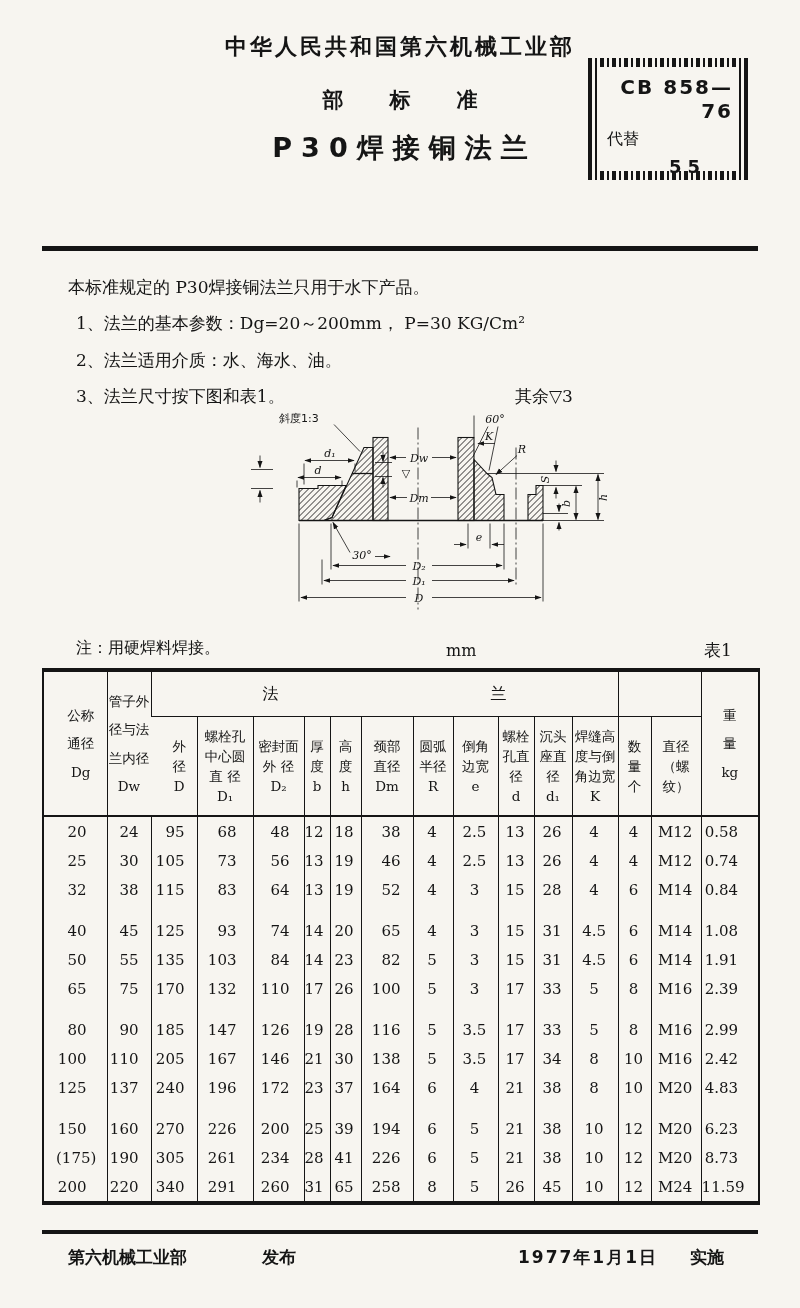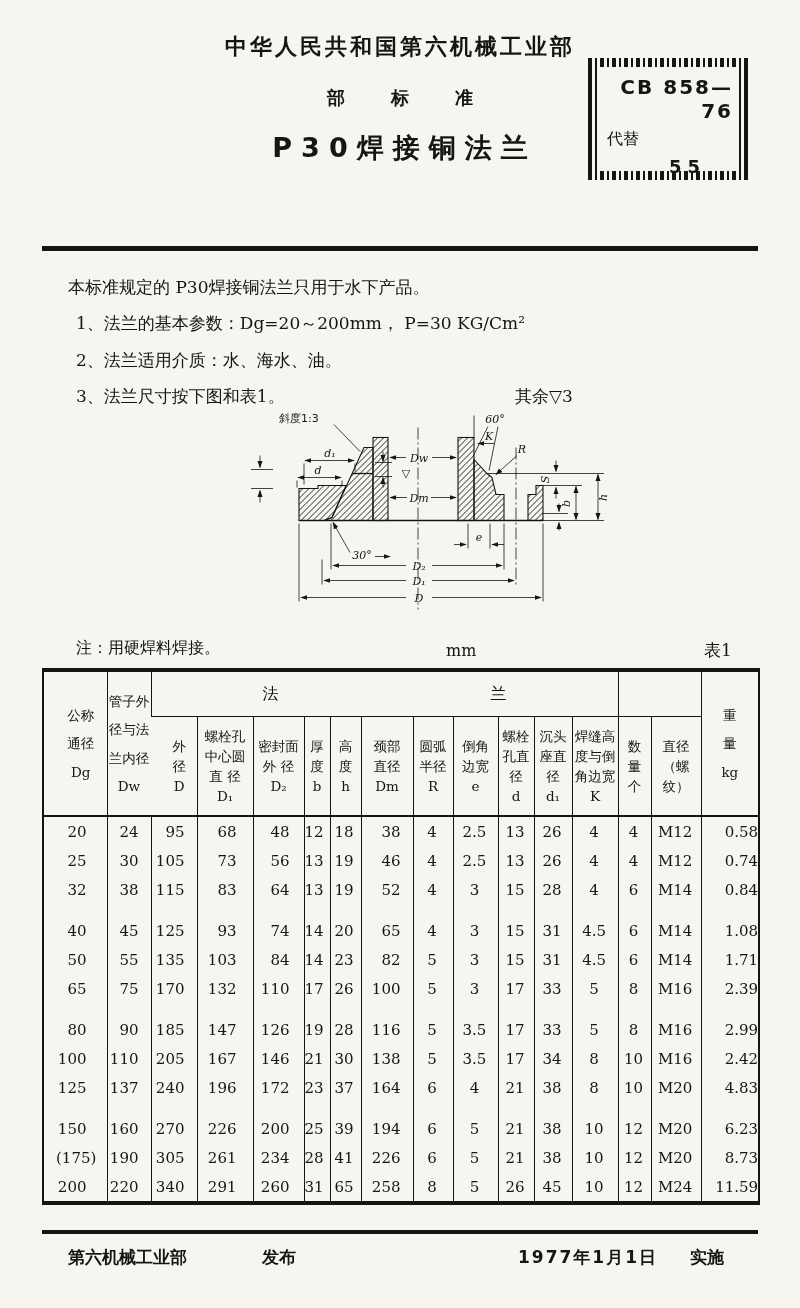--- a/index.html
+++ b/index.html
@@ -2,21 +2,21 @@
 <html><head>
 <meta charset="utf-8">
 <style>
   html,body{margin:0;padding:0;}
   body{width:800px;height:1308px;position:relative;background:#f7f5f0;color:#151515;
        font-family:"DejaVu Serif","Liberation Serif",serif;overflow:hidden;}
   .abs{position:absolute;}
   
   .ministry{left:0;right:0;top:32px;text-align:center;font-size:22px;font-weight:bold;
             letter-spacing:3px;font-family:"DejaVu Sans","Liberation Sans",sans-serif;}
-  .std-type{left:0;right:0;top:86px;text-align:center;font-size:18px;font-weight:bold;
+  .std-type{left:0;right:0;top:86px;text-align:center;font-size:21px;font-weight:bold;
             letter-spacing:46px;padding-left:46px;font-family:"DejaVu Sans",sans-serif;}
   .doc-title{left:0;right:0;top:130px;text-align:center;font-size:27px;font-weight:bold;
              letter-spacing:9px;padding-left:9px;font-family:"DejaVu Sans",sans-serif;}
   
   .stamp{left:588px;top:58px;width:160px;height:122px;
          background:repeating-linear-gradient(90deg,#151515 0 4px,#f7f5f0 4px 7px,#151515 7px 9px,#f7f5f0 9px 12px);}
   .stamp-inner{position:absolute;left:9px;top:9px;right:9px;bottom:9px;background:#f7f5f0;
                padding:8px 6px 0 10px;box-sizing:border-box;font-family:"DejaVu Sans",sans-serif;}
   .stamp-code{font-size:20px;font-weight:bold;letter-spacing:2px;text-align:right;}
   .stamp-rep{font-size:16px;margin-top:6px;}
@@ -45,21 +45,21 @@
   tr.hrow2 th{height:96px;}
   th.sp{border-bottom:1.5px solid #151515;}
   th.flspan div{display:flex;justify-content:space-between;padding:0 110px;font-size:16px;}
   tr.hrow2 th{border-bottom:2px solid #151515;}
   th.rs{border-bottom:2px solid #151515;line-height:2.1;font-size:13.5px;}
   td{font-size:15px;height:27px;text-align:right;padding:1px 12px 1px 0;}
   tr.group-start td{padding-top:13px;}
   td.c0{padding-right:20px;} td.c3{padding-right:16px;} td.c4{padding-right:14px;}
   td.c5,td.c6{padding-right:7px;}
   td.c8,td.c9,td.c10,td.c11,td.c12,td.c13,td.c14{text-align:center;padding-right:2px;}
-  td.c15{padding-right:0;}
+  td.c15{padding-right:20px;}
   
   .frule{left:42px;width:716px;height:4px;background:#151515;top:1230px;}
   .ftxt{top:1246px;font-size:17px;font-weight:bold;font-family:"DejaVu Sans",sans-serif;}
   .f1{left:68px;} .f2{left:262px;} .f3{left:518px;letter-spacing:2px;} .f4{left:690px;}
   
   svg{display:block;}
   .geo{stroke:#151515;stroke-width:1.3;fill:none;}
   .hat{stroke:#151515;stroke-width:1.1;}
   .dim{stroke:#151515;stroke-width:0.8;fill:none;}
   .cl{stroke:#151515;stroke-width:0.8;fill:none;stroke-dasharray:12 3 2 3;}
@@ -361,21 +361,21 @@
           <td class="c5">14</td>
           <td class="c6">23</td>
           <td class="c7">82</td>
           <td class="c8">5</td>
           <td class="c9">3</td>
           <td class="c10">15</td>
           <td class="c11">31</td>
           <td class="c12">4.5</td>
           <td class="c13">6</td>
           <td class="c14">M14</td>
-          <td class="c15">1.71</td>
+          <td class="c15">1.91</td>
         </tr>
         <tr>
           <td class="c0">65</td>
           <td class="c1">75</td>
           <td class="c2">170</td>
           <td class="c3">132</td>
           <td class="c4">110</td>
           <td class="c5">17</td>
           <td class="c6">26</td>
           <td class="c7">100</td>

